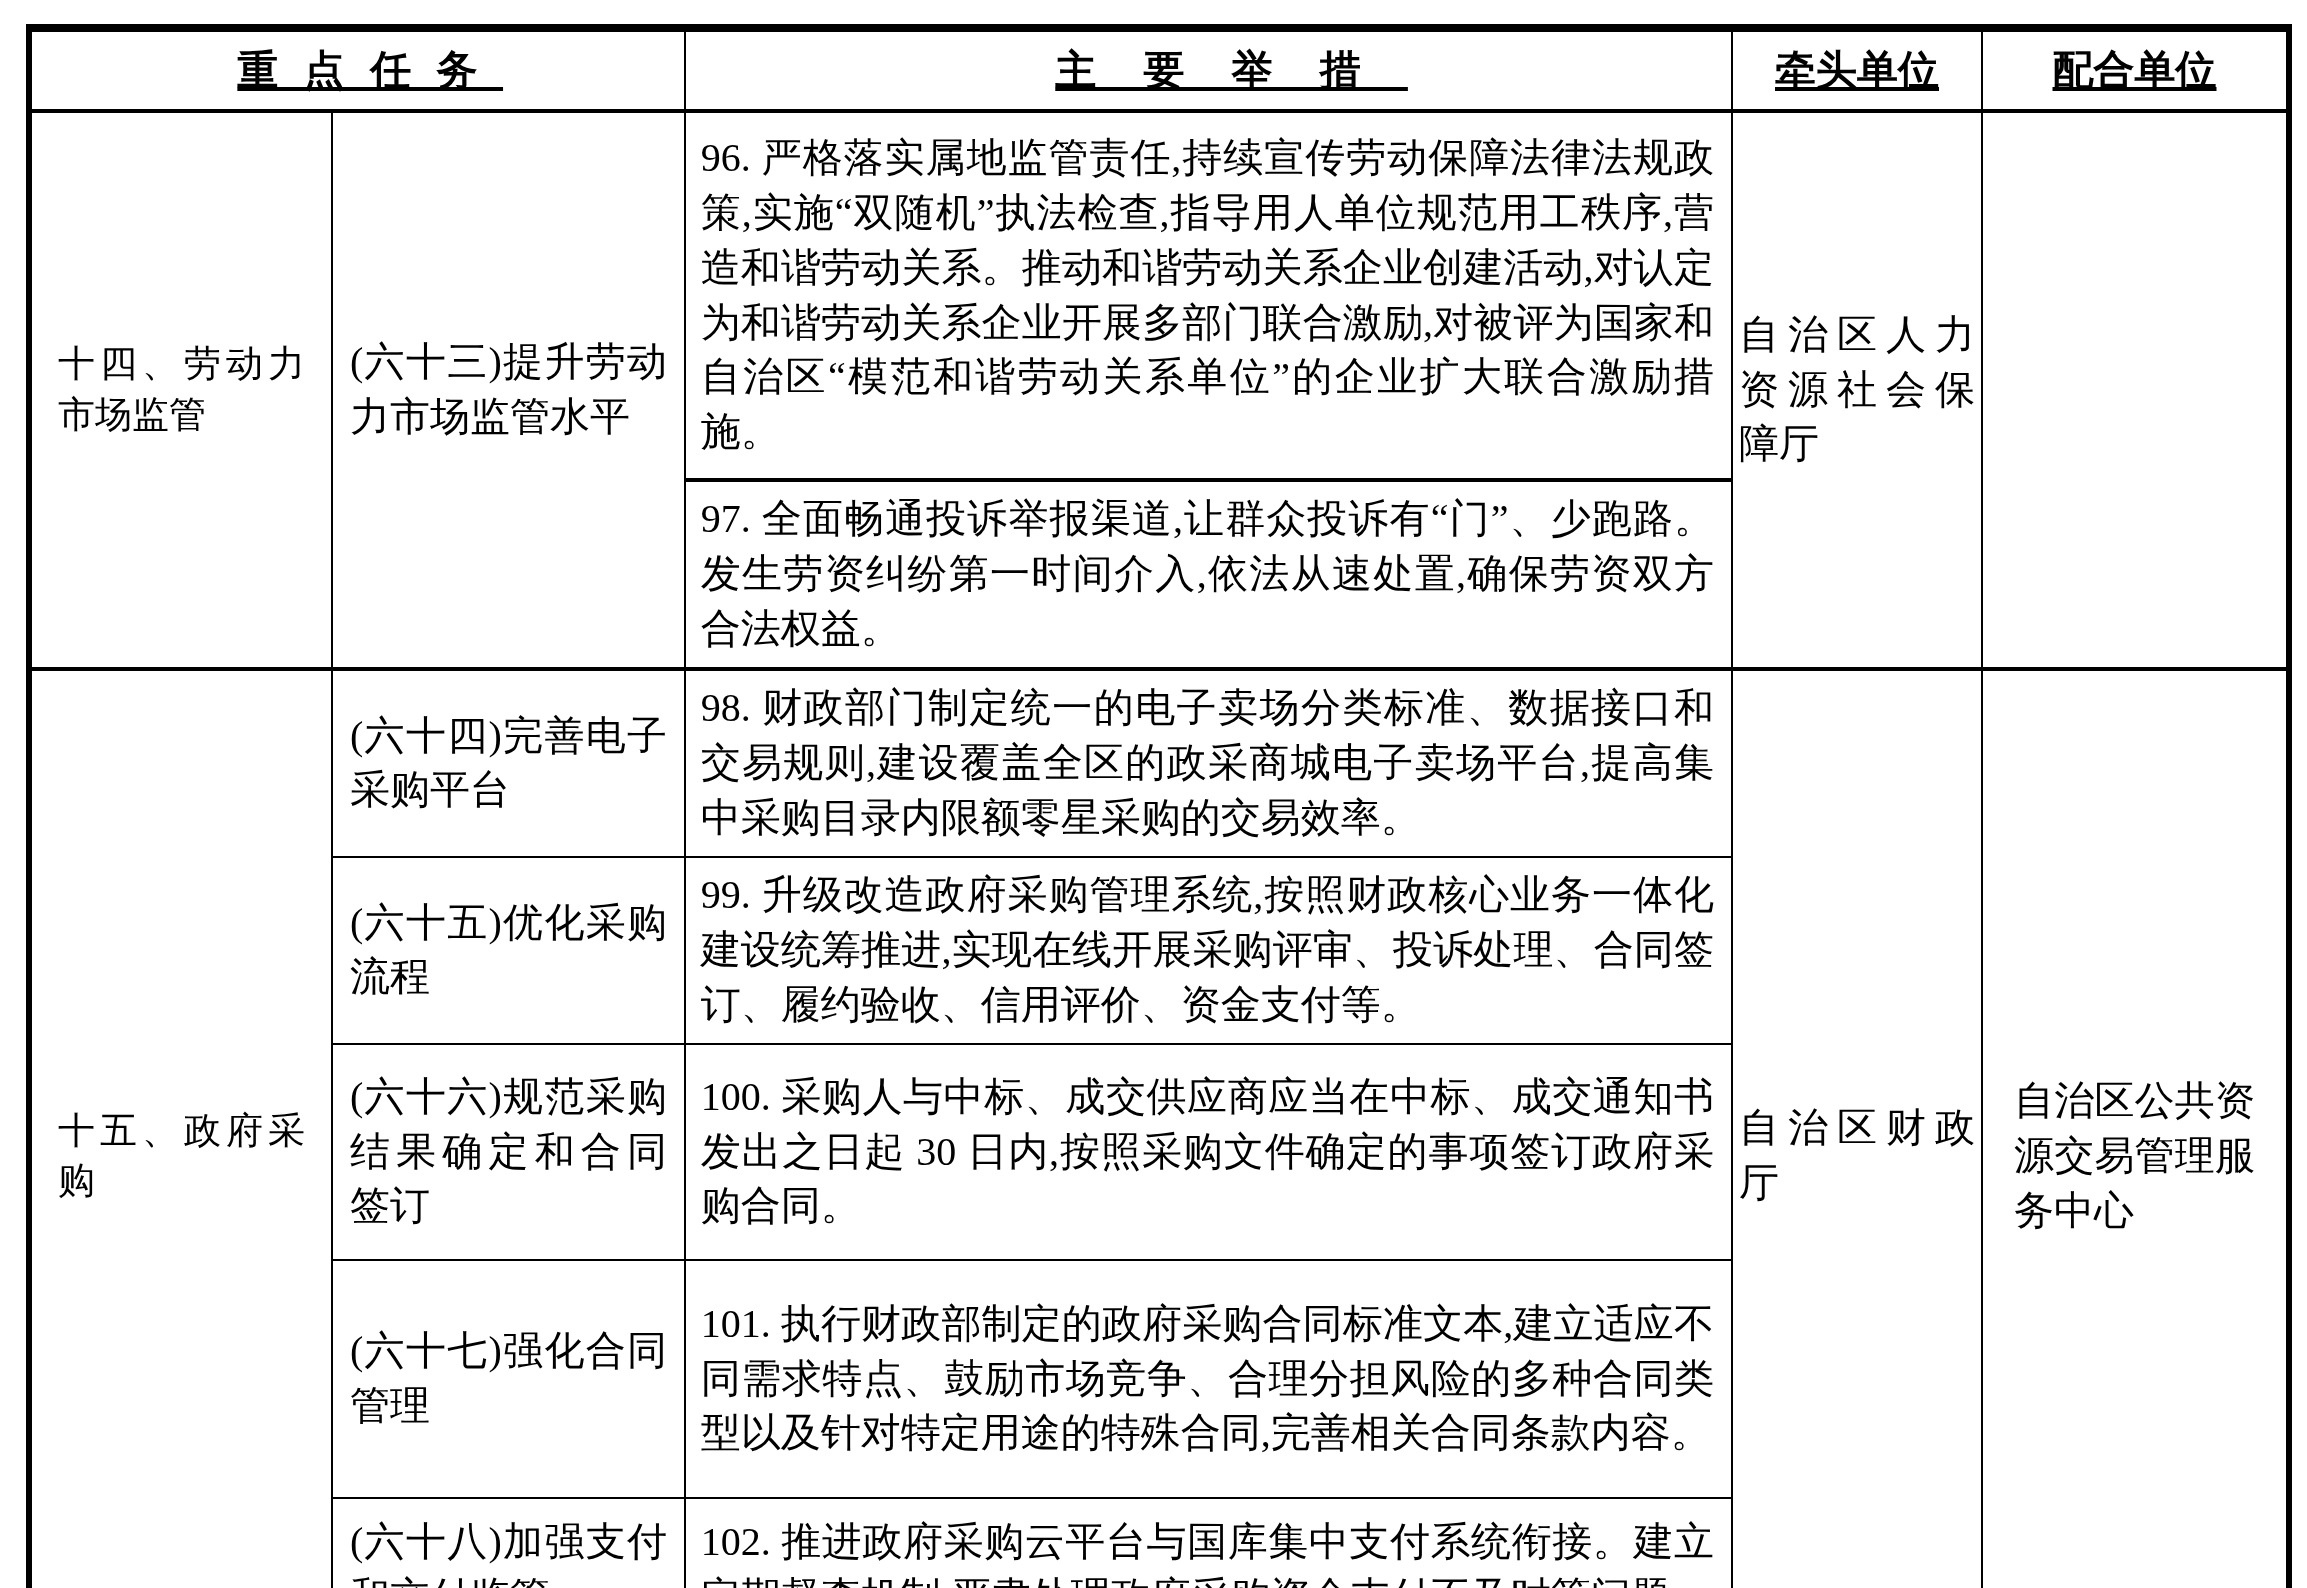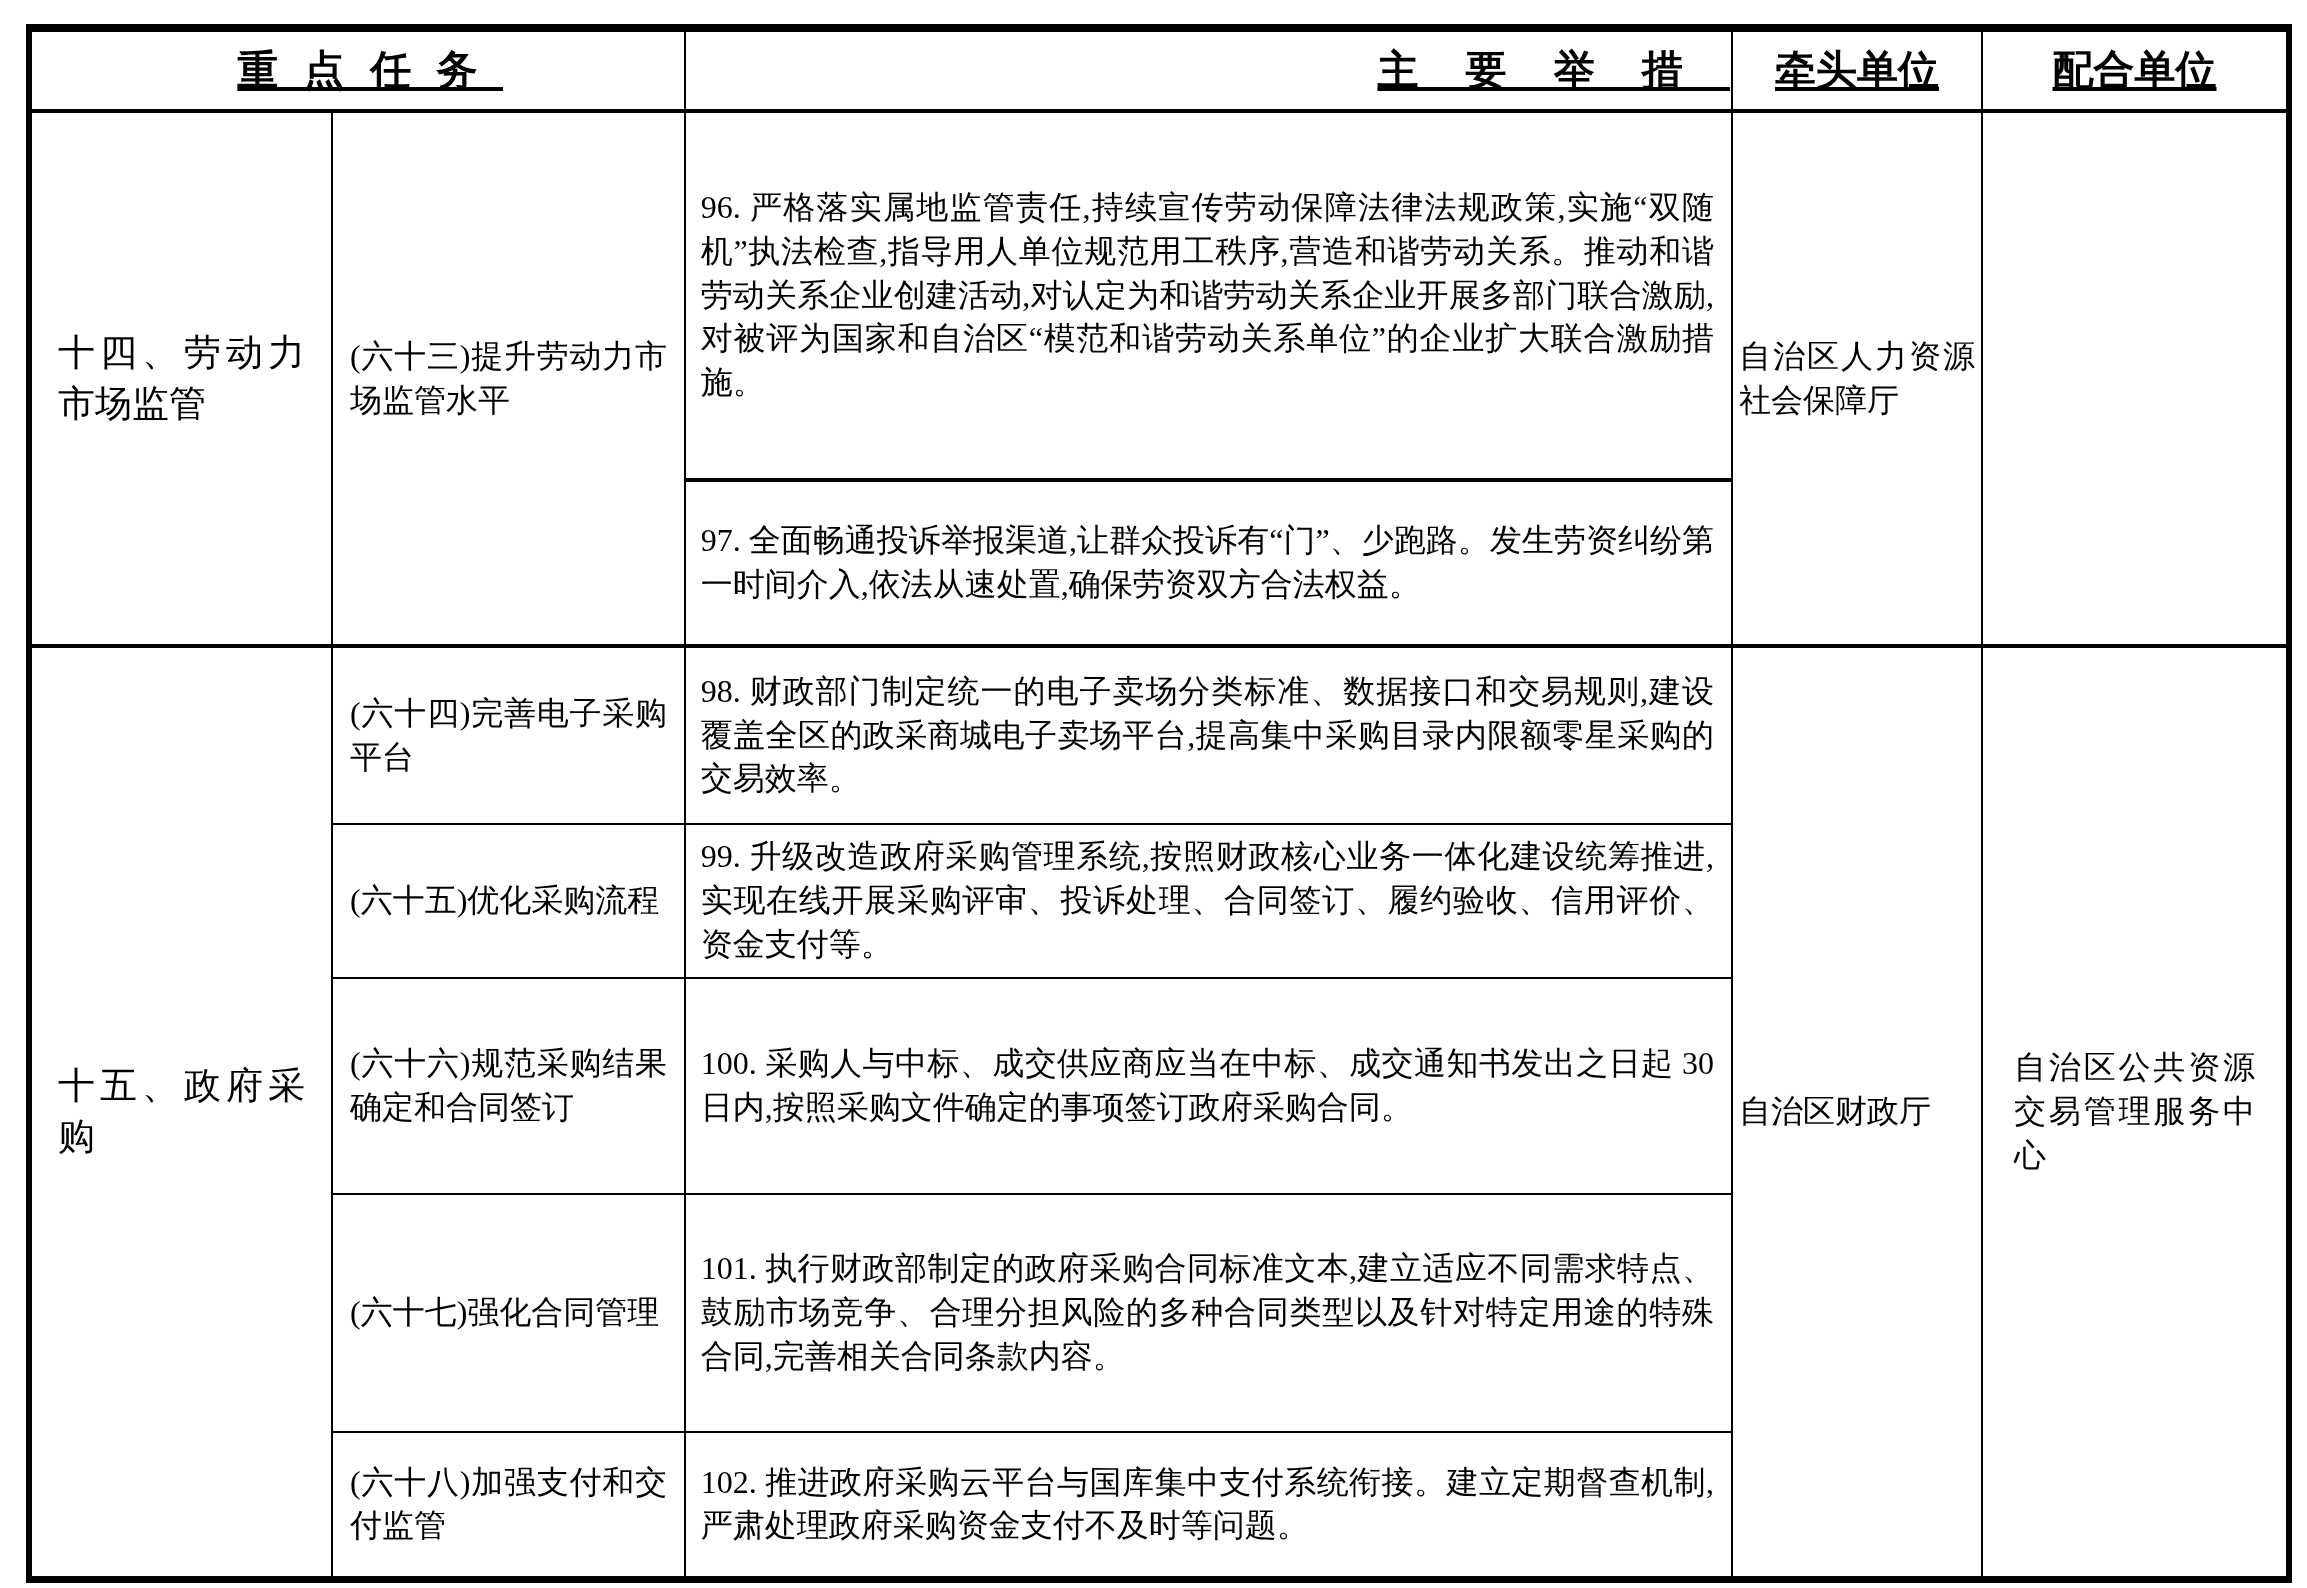--- a/index.html
+++ b/index.html
@@ -47,24 +47,24 @@
 
   th.hd {
     font-size: 41px;
     font-weight: bold;
     text-align: center;
     border-bottom-width: 4.3px;
     white-space: nowrap;
     text-decoration: underline;
   }
   th.ls-wide  { letter-spacing: 0.62em; padding-left: 0.62em; }
-  th.ls-xwide { letter-spacing: 1.15em; padding-left: 1.15em; text-align: right; }
+  th.ls-xwide { letter-spacing: 1.15em; padding-left: 1.15em; }
 
   td {
-    font-size: 32px;
+    font-size: 40px;
     line-height: 1.37;
     text-align: justify;
     text-justify: inter-character;
   }
   td.task {
     font-size: 37px;
     padding: 0 26px;
   }
   td.subtask {
     padding: 0 17px;

